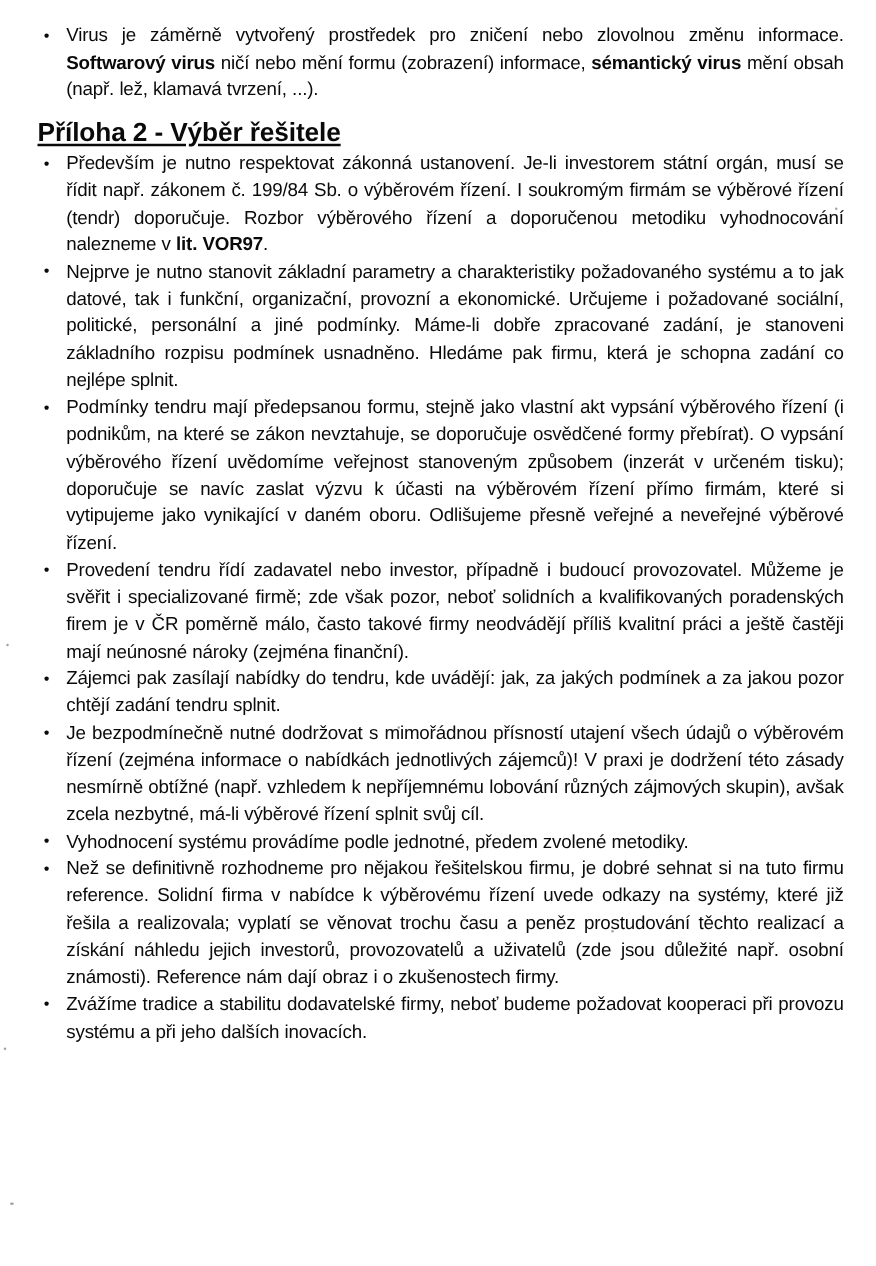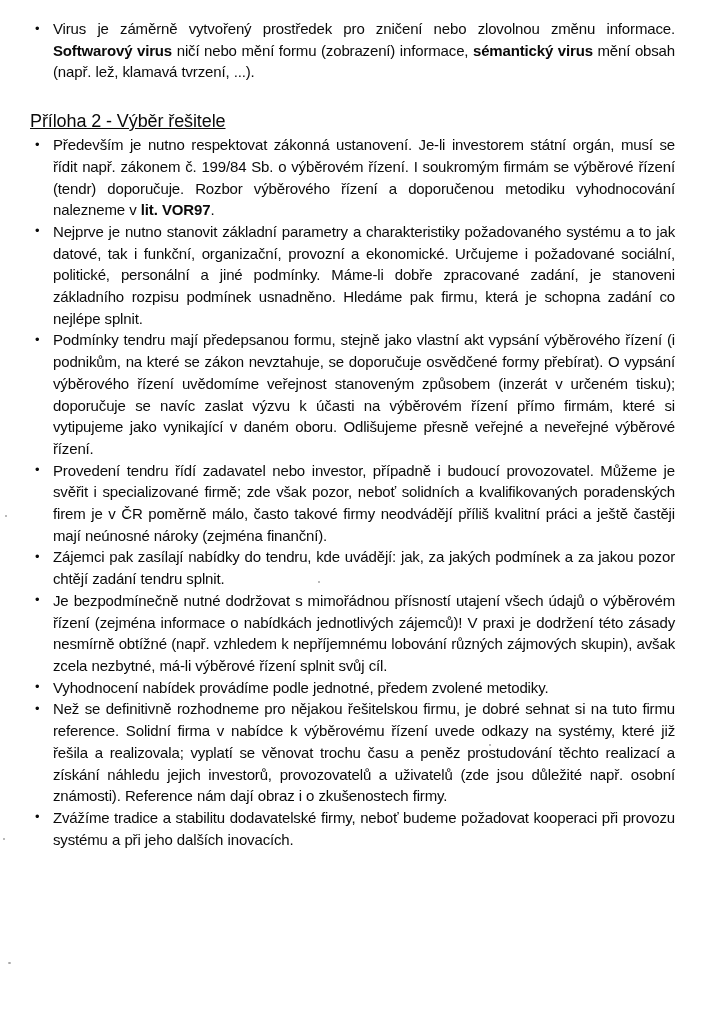--- a/index.html
+++ b/index.html
@@ -18,25 +18,25 @@
     position: relative;
     width: 701px;
     height: 720px;
     box-sizing: border-box;
     padding: 18px 26px 0 22px;
     background: #ffffff;
   }
   .section { margin: 0; padding: 0; }
 
   .heading {
-    font-size: 18px;
-    font-weight: normal;
+    font-size: 21px;
+    font-weight: bold;
     text-decoration: underline;
     letter-spacing: -0.1px;
-    margin: 27px 0 2px 8px;
+    margin: 13px 0 2px 8px;
     line-height: 22px;
     display: inline-block;
   }
   .heading-wrap { margin: 0; padding: 0; }
 
   ul.bullets {
     list-style: none;
     margin: 0;
     padding: 0;
   }
@@ -89,19 +89,19 @@
       </div>
       <div class="section">
         <div class="heading-wrap"><div class="heading">Příloha 2 - Výběr řešitele</div></div>
         <ul class="bullets">
           <li id="bullet-zakonna-ustanoveni"><span>Především je nutno respektovat zákonná ustanovení. Je-li investorem státní orgán, musí se řídit např. zákonem č. 199/84 Sb. o výběrovém řízení. I soukromým firmám se výběrové řízení (tendr) doporučuje. Rozbor výběrového řízení a doporučenou metodiku vyhodnocování nalezneme v </span><b>lit. VOR97</b><span>.</span></li>
           <li id="bullet-zakladni-parametry"><span>Nejprve je nutno stanovit základní parametry a charakteristiky požadovaného systému a to jak datové, tak i funkční, organizační, provozní a ekonomické. Určujeme i požadované sociální, politické, personální a jiné podmínky. Máme-li dobře zpracované zadání, je stanoveni základního rozpisu podmínek usnadněno. Hledáme pak firmu, která je schopna zadání co nejlépe splnit.</span></li>
           <li id="bullet-podminky-tendru"><span>Podmínky tendru mají předepsanou formu, stejně jako vlastní akt vypsání výběrového řízení (i podnikům, na které se zákon nevztahuje, se doporučuje osvědčené formy přebírat). O vypsání výběrového řízení uvědomíme veřejnost stanoveným způsobem (inzerát v určeném tisku); doporučuje se navíc zaslat výzvu k účasti na výběrovém řízení přímo firmám, které si vytipujeme jako vynikající v daném oboru. Odlišujeme přesně veřejné a neveřejné výběrové řízení.</span></li>
           <li id="bullet-provedeni-tendru"><span>Provedení tendru řídí zadavatel nebo investor, případně i budoucí provozovatel. Můžeme je svěřit i specializované firmě; zde však pozor, neboť solidních a kvalifikovaných poradenských firem je v ČR poměrně málo, často takové firmy neodvádějí příliš kvalitní práci a ještě častěji mají neúnosné nároky (zejména finanční).</span></li>
           <li id="bullet-zajemci-nabidky"><span>Zájemci pak zasílají nabídky do tendru, kde uvádějí: jak, za jakých podmínek a za jakou pozor chtějí zadání tendru splnit.</span></li>
           <li id="bullet-utajeni-udaju"><span>Je bezpodmínečně nutné dodržovat s mimořádnou přísností utajení všech údajů o výběrovém řízení (zejména informace o nabídkách jednotlivých zájemců)! V praxi je dodržení této zásady nesmírně obtížné (např. vzhledem k nepříjemnému lobování různých zájmových skupin), avšak zcela nezbytné, má-li výběrové řízení splnit svůj cíl.</span></li>
-          <li id="bullet-vyhodnoceni-nabidek"><span>Vyhodnocení nabídek provádíme podle jednotné, předem zvolené metodiky.</span></li>
+          <li id="bullet-vyhodnoceni-nabidek"><span>Vyhodnocení systému provádíme podle jednotné, předem zvolené metodiky.</span></li>
           <li id="bullet-reference"><span>Než se definitivně rozhodneme pro nějakou řešitelskou firmu, je dobré sehnat si na tuto firmu reference. Solidní firma v nabídce k výběrovému řízení uvede odkazy na systémy, které již řešila a realizovala; vyplatí se věnovat trochu času a peněz prostudování těchto realizací a získání náhledu jejich investorů, provozovatelů a uživatelů (zde jsou důležité např. osobní známosti). Reference nám dají obraz i o zkušenostech firmy.</span></li>
           <li id="bullet-tradice-stabilita"><span>Zvážíme tradice a stabilitu dodavatelské firmy, neboť budeme požadovat kooperaci při provozu systému a při jeho dalších inovacích.</span></li>
         </ul>
       </div>
     </div>
 </div>
 
 </body></html>

